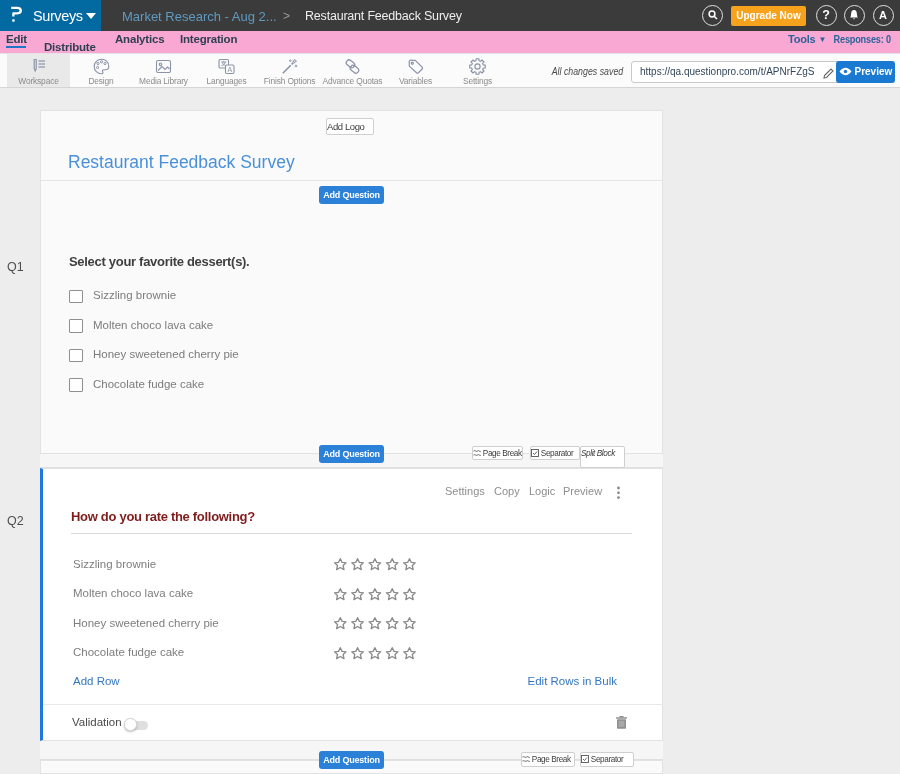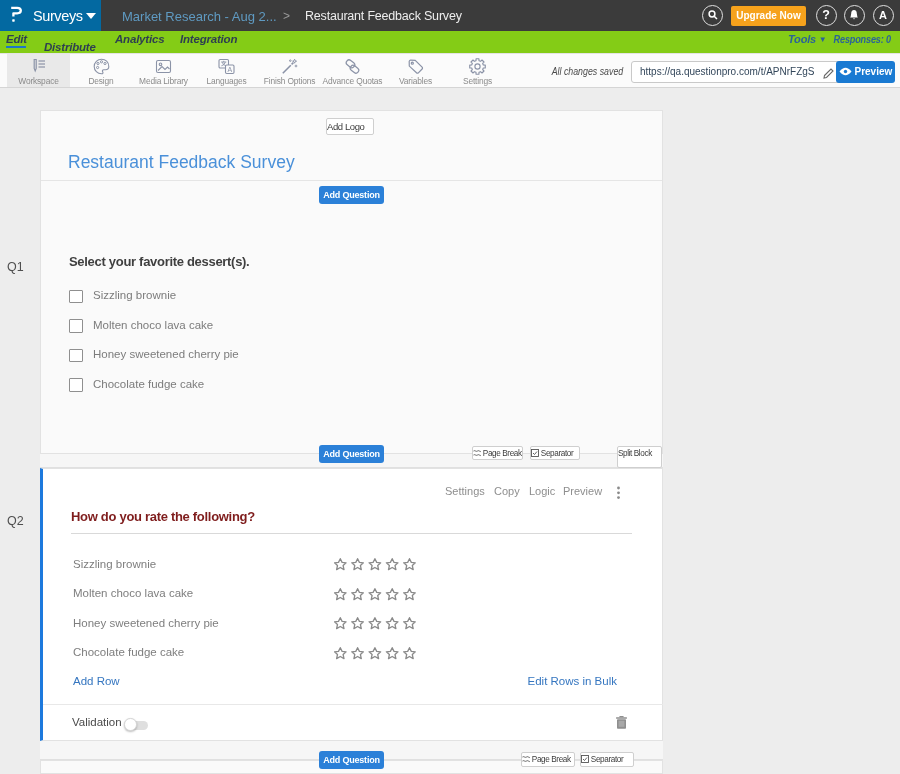--- a/index.html
+++ b/index.html
@@ -12,21 +12,21 @@
 #logoblock { position:absolute; left:0; top:0; width:101px; height:31px; background:#0369a1; }
 #surveys { position:absolute; left:33px; top:7.5px; color:#fff; font-size:14.5px; }
 .caret-dn { width:0; height:0; border-left:5px solid transparent; border-right:5px solid transparent; border-top:6px solid #fff; }
 #bc1 { position:absolute; left:122px; top:8.5px; font-size:13px; color:#5f9ac2; }
 #bcsep { position:absolute; left:283px; top:8.5px; font-size:12px; color:#9a9a9a; }
 #bc2 { position:absolute; left:305px; top:8.5px; font-size:12.5px; color:#ededed; letter-spacing:-0.2px; }
 .ring { position:absolute; top:5px; width:21px; height:21px; border:1.3px solid #e0e0e0; border-radius:50%; color:#fff; text-align:center; }
 #upgrade { position:absolute; left:731px; top:5.5px; width:75px; height:20px; background:#f6a21c; border-radius:2px; color:#fff; font-size:10px; font-weight:bold; text-align:center; line-height:20px; }
 
 
-#navrow { position:absolute; left:0; top:31px; width:900px; height:23px; background:#84cc16; border-bottom:1px solid #e4e4e4;font-style:italic; }
+#navrow { position:absolute; left:0; top:31px; width:900px; height:23px; background:#f9a8d4; border-bottom:1px solid #e4e4e4; }
 .navitem { position:absolute; top:1.5px; font-size:11.5px; color:#2e3f50; font-weight:bold; letter-spacing:-0.2px; white-space:nowrap; }
 #edit-ul { position:absolute; left:6px; top:15px; width:20px; height:2px; background:#1d76c8; }
 .toolslink { color:#2b6399; }
 
 
 #toolbar { position:absolute; left:0; top:54px; width:900px; height:34px; background:#fbfbfb; border-bottom:1px solid #d5d5d5; }
 .tab { position:absolute; top:0; height:33px; }
 .tab.active { background:#e9e9e9; }
 .tablabel { position:absolute; top:22px; width:100%; text-align:center; font-size:8.4px; color:#8b8b8b; white-space:nowrap; letter-spacing:-0.15px; }
 .tabicon { position:absolute; top:4px; left:50%; margin-left:-8.5px; width:17px; height:17px; }
@@ -208,21 +208,21 @@
 
   <div class="abs" style="left:40px; top:454px; width:623px; height:14px; background:#f6f6f6; border-bottom:1px solid #e0e0e0;"></div>
   <div class="btn-blue" style="left:319px; top:445px; width:65px; height:18px; line-height:18px;">Add Question</div>
   <div class="btn-white" style="left:472px; top:446px; width:51px; height:14px; line-height:13px;"><svg width="8" height="9" viewBox="0 0 8 9" style="vertical-align:-1.5px">
         <path d="M0.5 2 C2 0.8 3 3.2 4.5 2 C6 0.8 7 3.2 7.9 2.4 M0.5 6 C2 4.8 3 7.2 4.5 6 C6 4.8 7 7.2 7.9 6.4" fill="none" stroke="#555" stroke-width="0.9"></path>
       </svg> Page Break</div>
   <div class="btn-white" style="left:530px; top:446px; width:50px; height:14px; line-height:13px;"><svg width="8" height="8" viewBox="0 0 8 8" style="vertical-align:-1px">
         <rect x="0.5" y="0.5" width="7" height="7" fill="none" stroke="#555" stroke-width="0.9"></rect>
         <path d="M2 4 L3.5 5.5 L6 2.5" fill="none" stroke="#555" stroke-width="0.9"></path>
       </svg> Separator</div>
-  <div class="btn-white" style="left:617px; top:446px; width:45px; height:22px; line-height:13px;">Split Block</div>
+  <div class="btn-white" style="left:580px; top:446px; width:45px; height:22px; line-height:13px;font-style:italic;">Split Block</div>
 
   <div class="card" style="top:468px; height:273px; background:#fff; border-left:3px solid #1d79dd;"></div>
   <span class="q2link" style="left:445px;">Settings</span>
   <span class="q2link" style="left:494px;">Copy</span>
   <span class="q2link" style="left:529px;">Logic</span>
   <span class="q2link" style="left:563px;">Preview</span>
   <svg class="abs" style="left:616px; top:485.5px;" width="5" height="14" viewBox="0 0 5 14">
       <circle cx="2.5" cy="2" r="1.4" fill="#8a8a8a"></circle>
       <circle cx="2.5" cy="6.8" r="1.4" fill="#8a8a8a"></circle>
       <circle cx="2.5" cy="11.6" r="1.4" fill="#8a8a8a"></circle>

